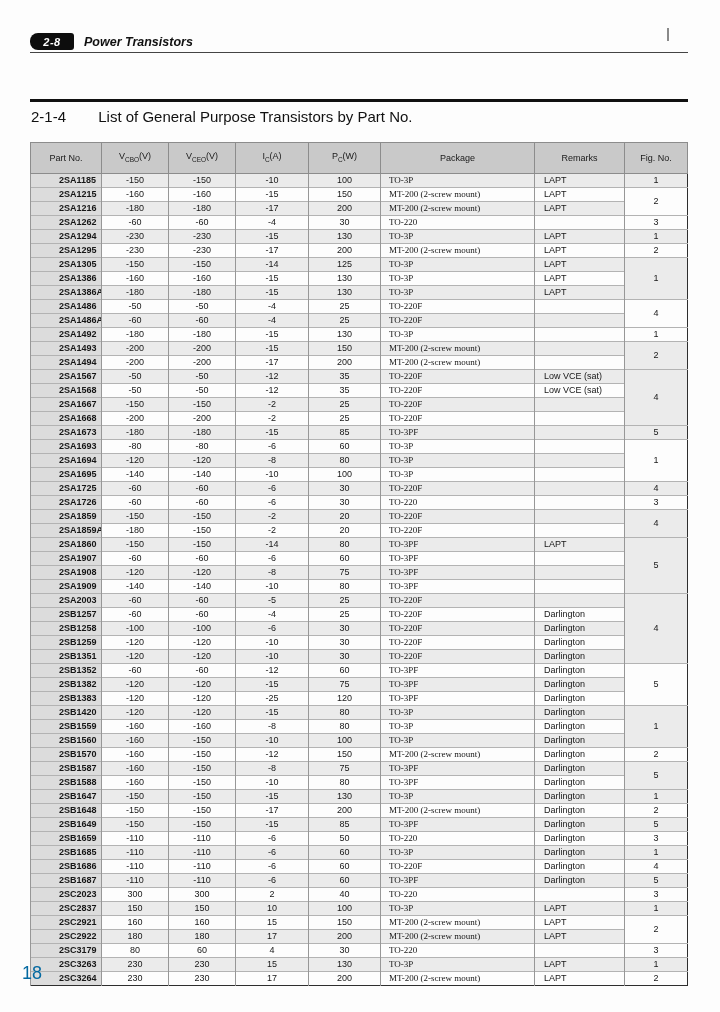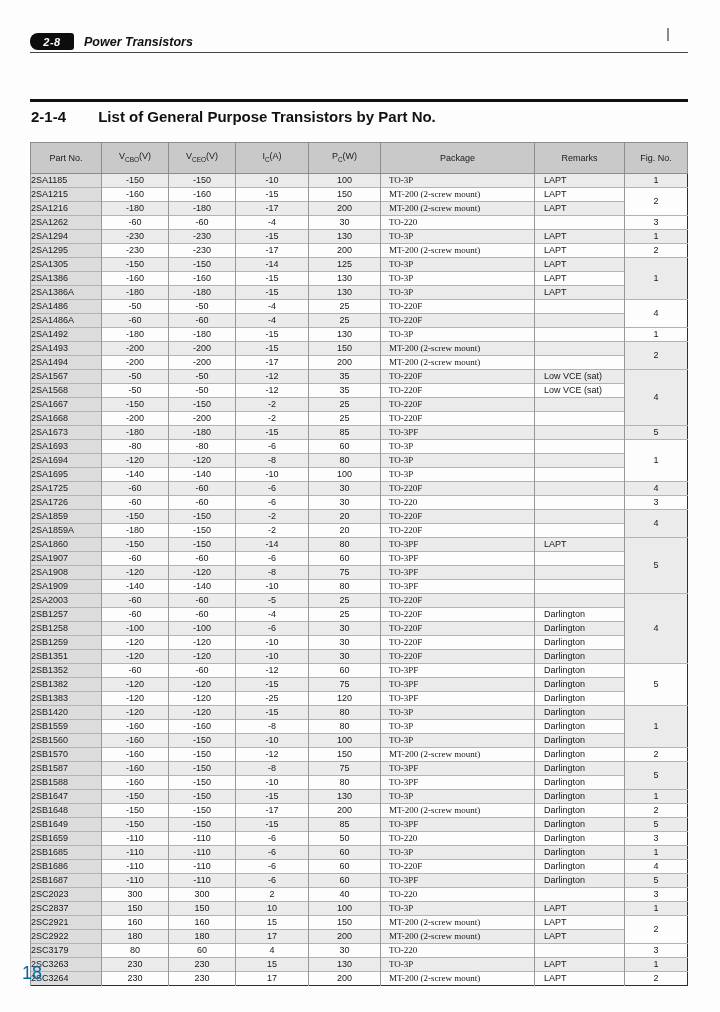--- a/index.html
+++ b/index.html
@@ -10,33 +10,33 @@
   
   .chapter-tab{position:absolute;left:30px;top:33px;width:44px;height:17px;background:#0d0d0d;
     border-radius:8px 3px 3px 8px;color:#ffffff;display:flex;align-items:center;justify-content:center;
     font-style:italic;font-weight:bold;font-size:11px;letter-spacing:.5px;}
   .chapter-title{position:absolute;left:84px;top:35px;font-style:italic;font-weight:bold;font-size:12.5px;color:#111;}
   .header-rule{position:absolute;left:30px;top:52px;width:658px;height:1px;background:#444;}
   .edge-mark{position:absolute;left:667px;top:28px;width:2px;height:13px;background:#8a8a8a;}
 
   
   .section-rule{position:absolute;left:30px;top:99px;width:658px;height:3px;background:#111;}
-  .section-title{position:absolute;left:31px;top:108px;margin:0;font-size:15px;font-weight:bold;color:#111;white-space:nowrap;text-align:right;}
+  .section-title{position:absolute;left:31px;top:108px;margin:0;font-size:15px;font-weight:normal;color:#111;white-space:nowrap;text-align:right;}
   .sec-num{margin-right:28px;}
 
   
   .parts-table{position:absolute;left:30px;top:142px;width:657px;border-collapse:collapse;table-layout:fixed;
     font-size:9px;line-height:12px;color:#161616;border:1.5px solid #2e2e2e;}
   .parts-table th{background:#c9c9c9;font-weight:normal;font-size:9px;height:13px;padding:7px;
     border:1px solid #8c8c8c;text-align:center;color:#1a1a1a;}
   .parts-table sub{font-size:6.5px;}
   .parts-table td{height:13px;padding:0;border-left:1px solid #979797;border-top:1px solid #b3b3b3;
     white-space:nowrap;overflow:hidden;vertical-align:middle;}
   #body-rows tr:nth-child(odd){background:#ebebeb;}
-  td.part{padding-left:0;background:#dcdcdc;}
+  td.part{padding-left:28px;background:#dcdcdc;font-weight:bold;}
   td.num{text-align:center;}
   td.pkg{padding-left:8px;font-family:Liberation Serif, serif;}
   td.rem{padding-left:9px;margin-left:48px;}
   td.fig{text-align:center;background:transparent;}
 
   .page-number{position:absolute;left:22px;top:963px;font-size:18px;color:#0369a1;}
 </style>
 </head>
 <body>
 

